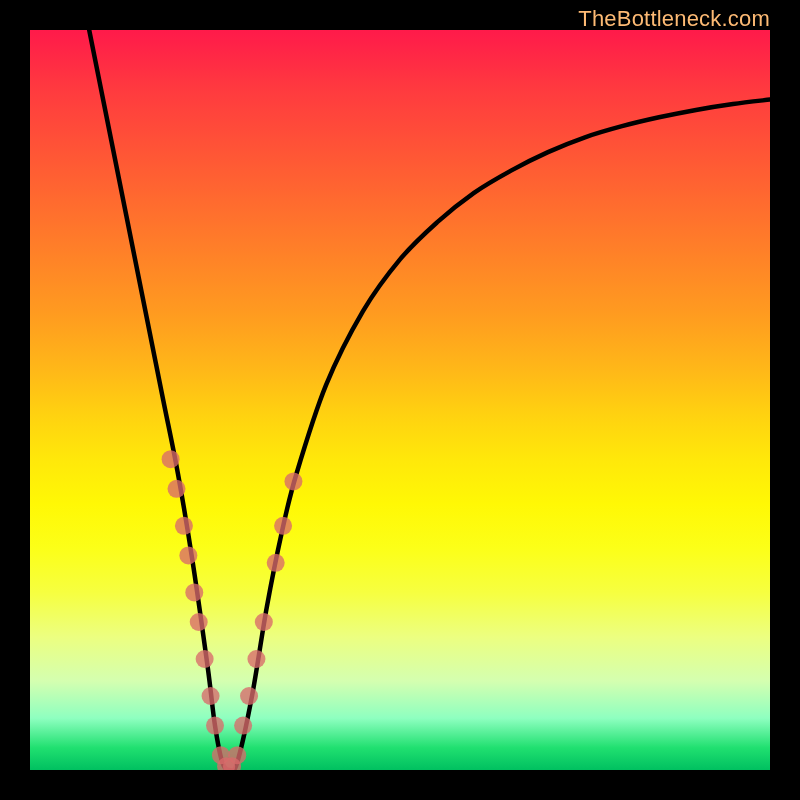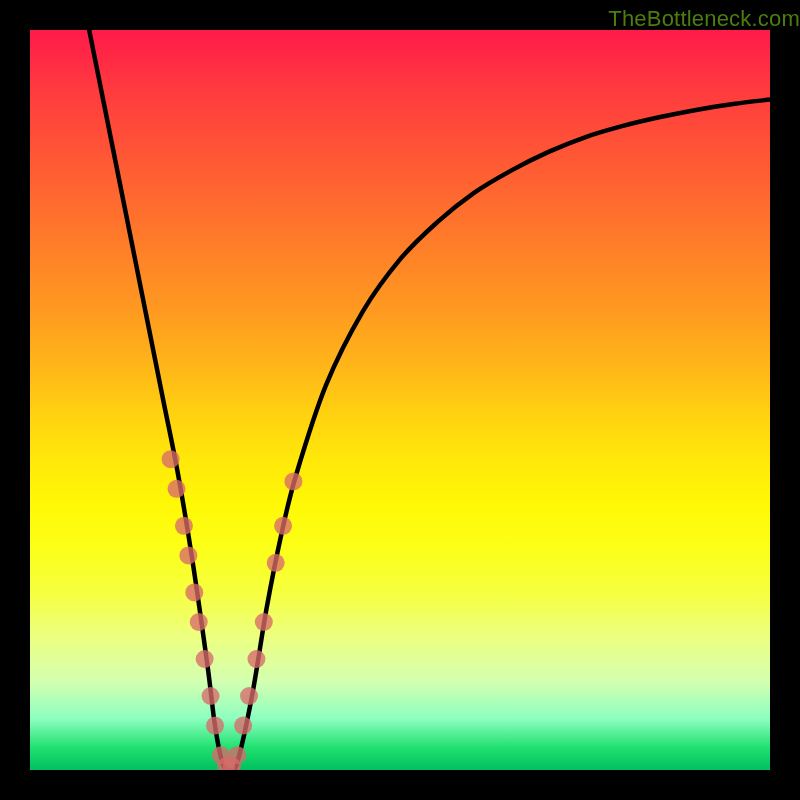--- a/index.html
+++ b/index.html
@@ -7,22 +7,22 @@
     width: 800px;
     height: 800px;
     background: #000;
     position: relative;
     font-family: Arial, sans-serif;
     overflow: hidden;
   }
   .watermark {
     position: absolute;
     top: 6px;
-    right: 0;
-    color: #4d7c0f;
+    right: 30px;
+    color: #fdba74;
     font-size: 22px;
     font-weight: 500;
     z-index: 10;
     letter-spacing: 0.2px;
   }
   .plot-area {
     position: absolute;
     left: 30px;
     top: 30px;
     width: 740px;

